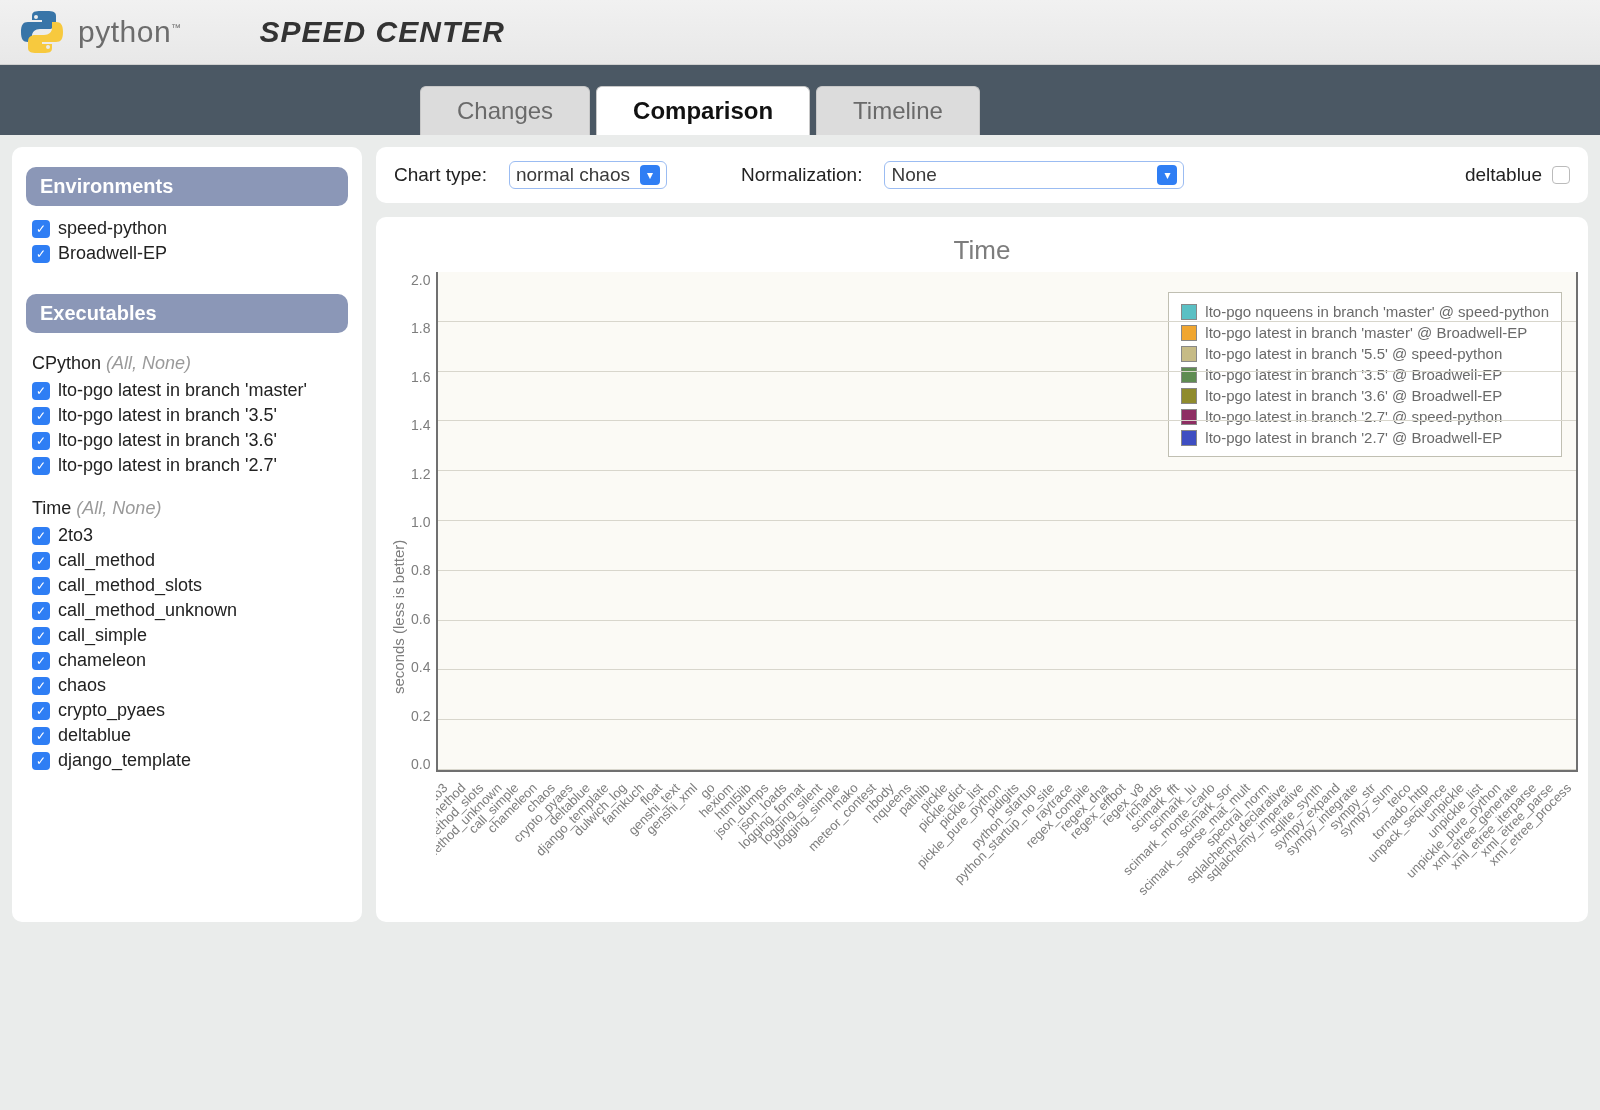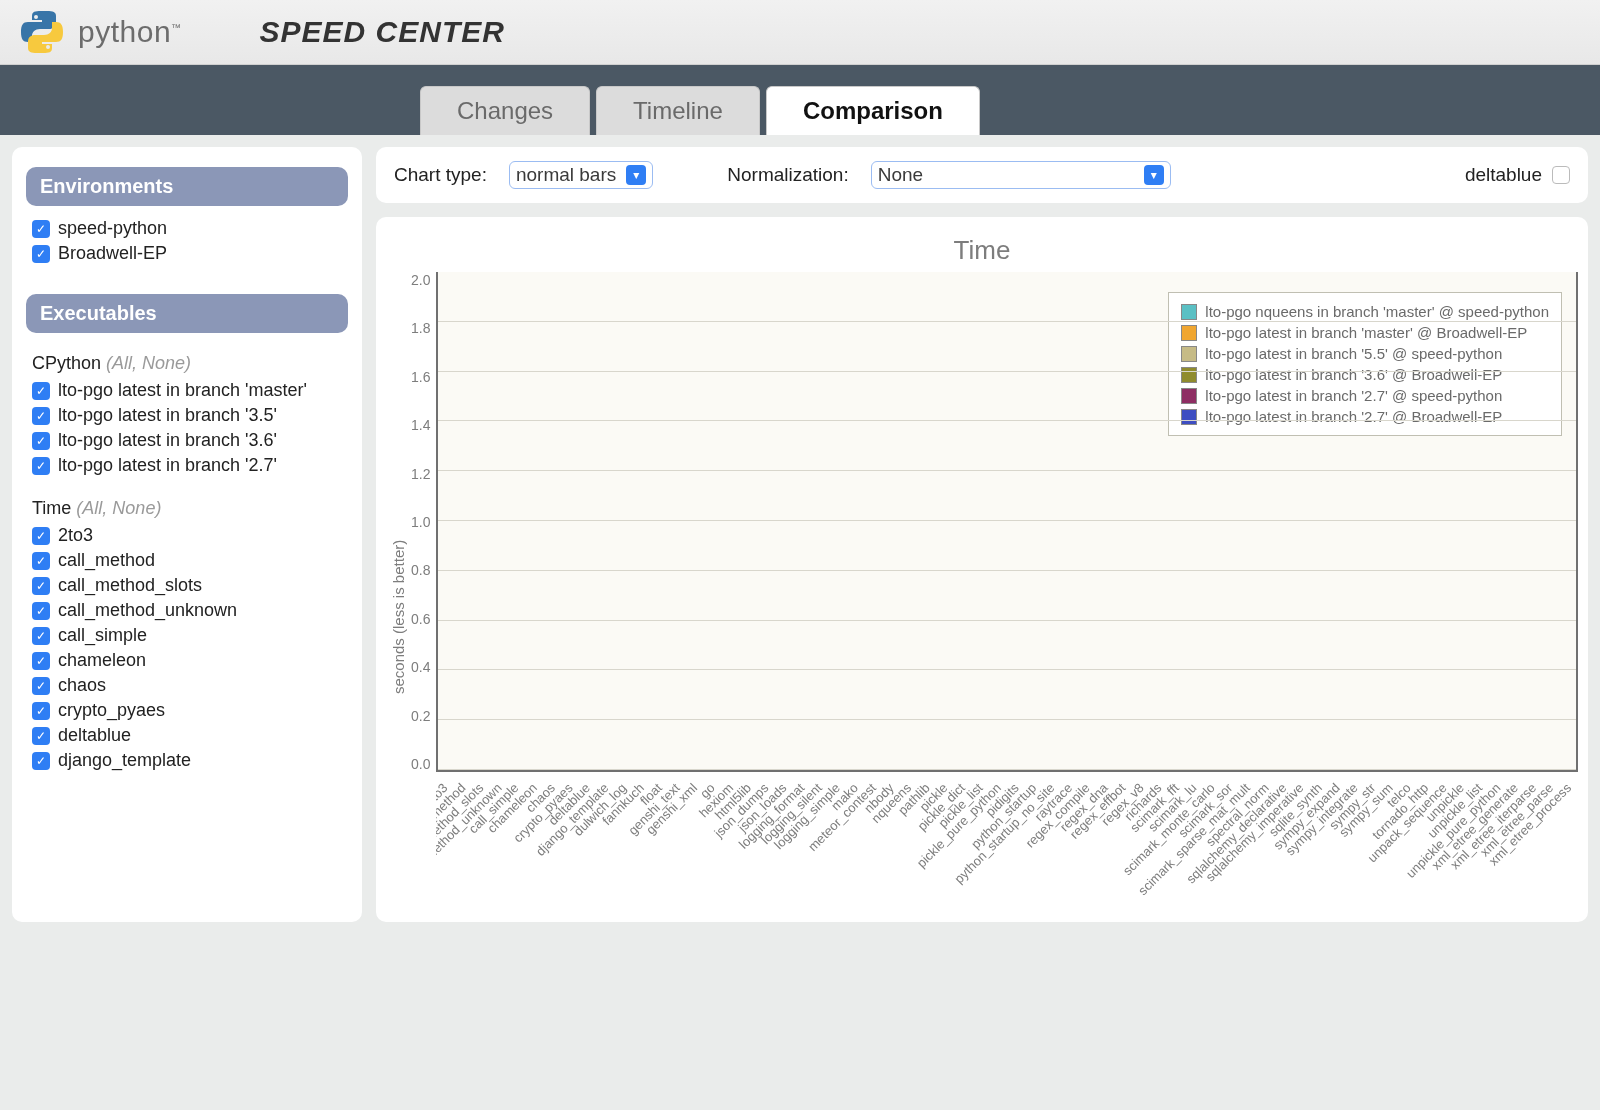--- a/index.html
+++ b/index.html
@@ -62,22 +62,22 @@
         </svg>
     </span>
     <span class="logo-text"><span>python</span><sup>™</sup></span>
   </div>
   <div class="app-title">SPEED CENTER</div>
 </div>
 
 <div class="darkband">
   <div class="tabs" id="tabs">
       <div class="tab">Changes</div>
+      <div class="tab active">Comparison</div>
       <div class="tab">Timeline</div>
-      <div class="tab active">Comparison</div>
     </div>
 </div>
 
 <div class="main">
 
   <div class="sidebar">
     <div class="section-hdr">Environments</div>
     <div id="env-list">
         <div class="chk">
           <span class="cb">✓</span>
@@ -156,21 +156,21 @@
           <span class="cb">✓</span>
           <span>django_template</span>
         </div>
       </div>
   </div>
 
   <div class="content">
     <div class="toolbar">
       <label>Chart type:</label>
       <span class="select">
-        <span>normal bars</span>
+        <span>normal chaos</span>
         <span class="caret">▾</span>
       </span>
       <span class="spacer"></span>
       <label>Normalization:</label>
       <span class="select" style="min-width:300px">
         <span style="flex:1">None</span>
         <span class="caret">▾</span>
       </span>
       <div class="right">
         <label>deltablue</label>
@@ -202,20 +202,24 @@
                   <span class="swatch" style="background: rgb(91, 192, 196);"></span>
                   <span>lto-pgo nqueens in branch 'master' @ speed-python</span>
                 </div>
                 <div class="legend-row">
                   <span class="swatch" style="background: rgb(240, 166, 48);"></span>
                   <span>lto-pgo latest in branch 'master' @ Broadwell-EP</span>
                 </div>
                 <div class="legend-row">
                   <span class="swatch" style="background: rgb(198, 187, 134);"></span>
                   <span>lto-pgo latest in branch '5.5' @ speed-python</span>
+                </div>
+                <div class="legend-row">
+                  <span class="swatch" style="background: rgb(94, 140, 82);"></span>
+                  <span>lto-pgo latest in branch '3.5' @ Broadwell-EP</span>
                 </div>
                 <div class="legend-row">
                   <span class="swatch" style="background: rgb(143, 139, 45);"></span>
                   <span>lto-pgo latest in branch '3.6' @ Broadwell-EP</span>
                 </div>
                 <div class="legend-row">
                   <span class="swatch" style="background: rgb(142, 46, 99);"></span>
                   <span>lto-pgo latest in branch '2.7' @ speed-python</span>
                 </div>
                 <div class="legend-row">

